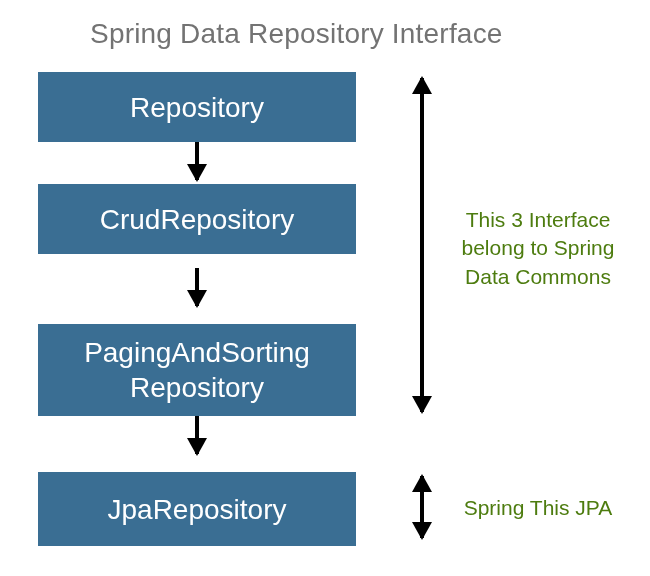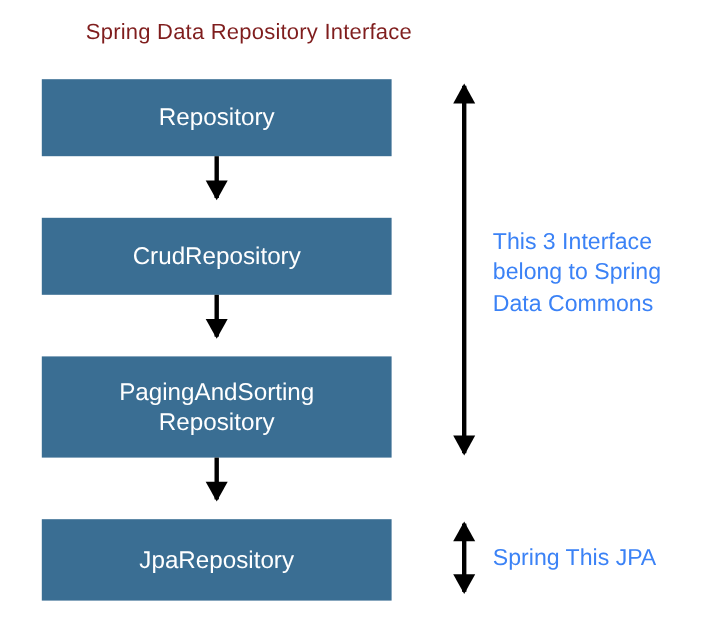--- a/index.html
+++ b/index.html
@@ -11,42 +11,42 @@
       position: relative;
     }
     .container {
       width: 100%;
       height: 100%;
       position: relative;
     }
     .title {
       position: absolute;
       top: 18px;
-      left: 78px;
-      font-size: 20px;
+      left: 90px;
+      font-size: 28px;
       font-weight: 400;
-      color: #7f1d1d;
+      color: #737373;
       letter-spacing: 0.2px;
     }
     .box {
       position: absolute;
       width: 318px;
       left: 38px;
       background: #3a6e93;
       color: #fff;
       display: flex;
       align-items: center;
       justify-content: center;
       text-align: center;
-      font-size: 22px;
+      font-size: 28px;
       font-weight: 400;
       line-height: 1.25;
     }
     .box1 { top: 72px;  height: 70px; }
-    .box2 { top: 198px; height: 70px; text-align: right; }
+    .box2 { top: 184px; height: 70px; text-align: right; }
     .box3 { top: 324px; height: 92px; padding: 5px 16px; }
     .box4 { top: 472px; height: 74px; }
 
     
     .flow-arrow {
       position: absolute;
       left: 195px; 
       width: 4px;
       background: #000;
     }
@@ -88,24 +88,24 @@
     }
     .bracket::after {
       bottom: -2px;
       border-top: 18px solid #000;
     }
     .br1 { top: 78px; height: 334px; }
     .br2 { top: 476px; height: 62px; }
 
     .annotation {
       position: absolute;
-      color: #3b82f6;
+      color: #4d7c0f;
       font-size: 21px;
       line-height: 1.35;
-      text-align: left;
+      text-align: center;
     }
     .ann1 { top: 206px; left: 448px; width: 180px; }
     .ann2 { top: 494px; left: 448px; width: 180px; }
   </style>
 </head>
 <body>
 
 <div class="container">
 
   <h1 class="title">Spring Data Repository Interface</h1>

